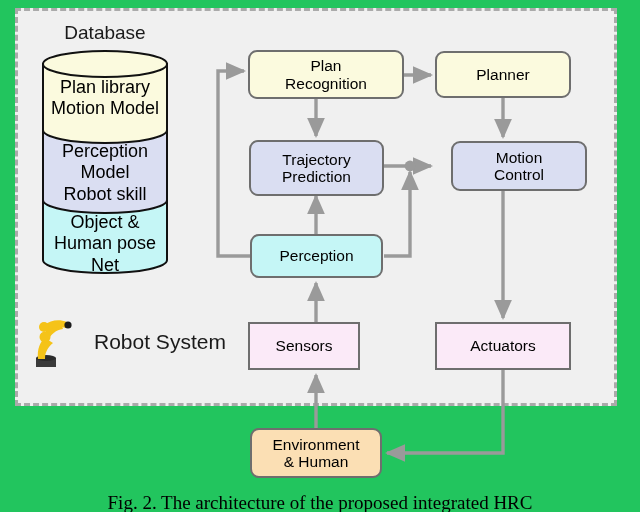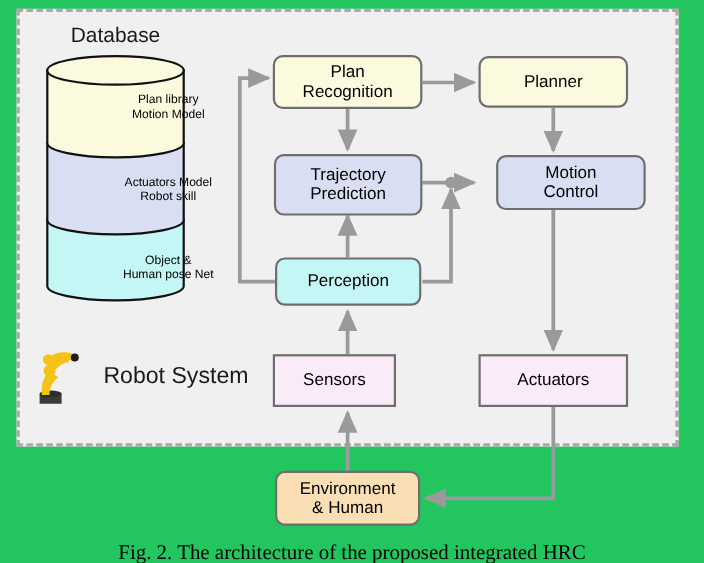--- a/index.html
+++ b/index.html
@@ -53,21 +53,21 @@
     text-align: center;
     color: #000000;
     border: 2px solid #6e6e6e;
     line-height: 1.12;
     font-size: 15.5px;
     white-space: pre-line;
   }
   .node.rounded { border-radius: 9px; }
   .node.sharp { border-radius: 0; }
 
-  .n-plan-recognition { left: 248px; top: 50px;  width: 136px; height: 49px; background: #fbfade; }
+  .n-plan-recognition { left: 248px; top: 50px;  width: 156px; height: 49px; background: #fbfade; }
   .n-planner          { left: 435px; top: 51px;  width: 136px; height: 47px; background: #fbfade; }
   .n-trajectory       { left: 249px; top: 140px; width: 135px; height: 56px; background: #dadef2; }
   .n-motion-control   { left: 451px; top: 141px; width: 136px; height: 50px; background: #dadef2; }
   .n-perception       { left: 250px; top: 234px; width: 133px; height: 44px; background: #c5f6f6; }
   .n-sensors          { left: 248px; top: 322px; width: 112px; height: 48px; background: #fbeaf8; }
   .n-actuators        { left: 435px; top: 322px; width: 136px; height: 48px; background: #fbeaf8; }
   .n-environment      { left: 250px; top: 428px; width: 132px; height: 50px; background: #fbdfb4; }
 
   
   .db-title {
@@ -87,26 +87,25 @@
     height: 225px;
   }
   .db-seg {
     position: absolute;
     left: 0;
     width: 126px;
     display: flex;
     align-items: center;
     justify-content: center;
     text-align: center;
-    font-size: 11px;
+    font-size: 18px;
     color: #000;
     line-height: 1.18;
     white-space: pre-line;
     z-index: 2;
-    margin-left: 48px;
   }
   .db-seg-1 { top: 14px;  height: 68px; }
   .db-seg-2 { top: 90px;  height: 66px; }
   .db-seg-3 { top: 164px; height: 60px; }
 
   
   .robot-row {
     position: absolute;
     left: 28px;
     top: 316px;
@@ -177,21 +176,21 @@
       <path d="M1,150 L1,210 A62,13 0 0 0 125,210 L125,150 z" fill="#c5f6f6" stroke="#111" stroke-width="2"></path>
 
       <path d="M1,80 L1,150 A62,13 0 0 0 125,150 L125,80 z" fill="#dadef2" stroke="#111" stroke-width="2"></path>
 
       <path d="M1,14 L1,80 A62,13 0 0 0 125,80 L125,14 z" fill="#fbfade" stroke="#111" stroke-width="2"></path>
 
       <ellipse cx="63" cy="14" rx="62" ry="13" fill="#fbfade" stroke="#111" stroke-width="2"></ellipse>
     </svg>
     <div class="db-seg db-seg-1">Plan library
 Motion Model</div>
-    <div class="db-seg db-seg-2">Actuators Model
+    <div class="db-seg db-seg-2">Perception Model
 Robot skill</div>
     <div class="db-seg db-seg-3">Object &amp;
 Human pose Net</div>
   </div>
 
   <div class="robot-row">
     <svg width="46" height="52" viewBox="0 0 46 52" xmlns="http://www.w3.org/2000/svg">
       <g>
 
         <path d="M8,51 L8,42 L28,42 L28,51 z" fill="#3a3a3a"></path>

